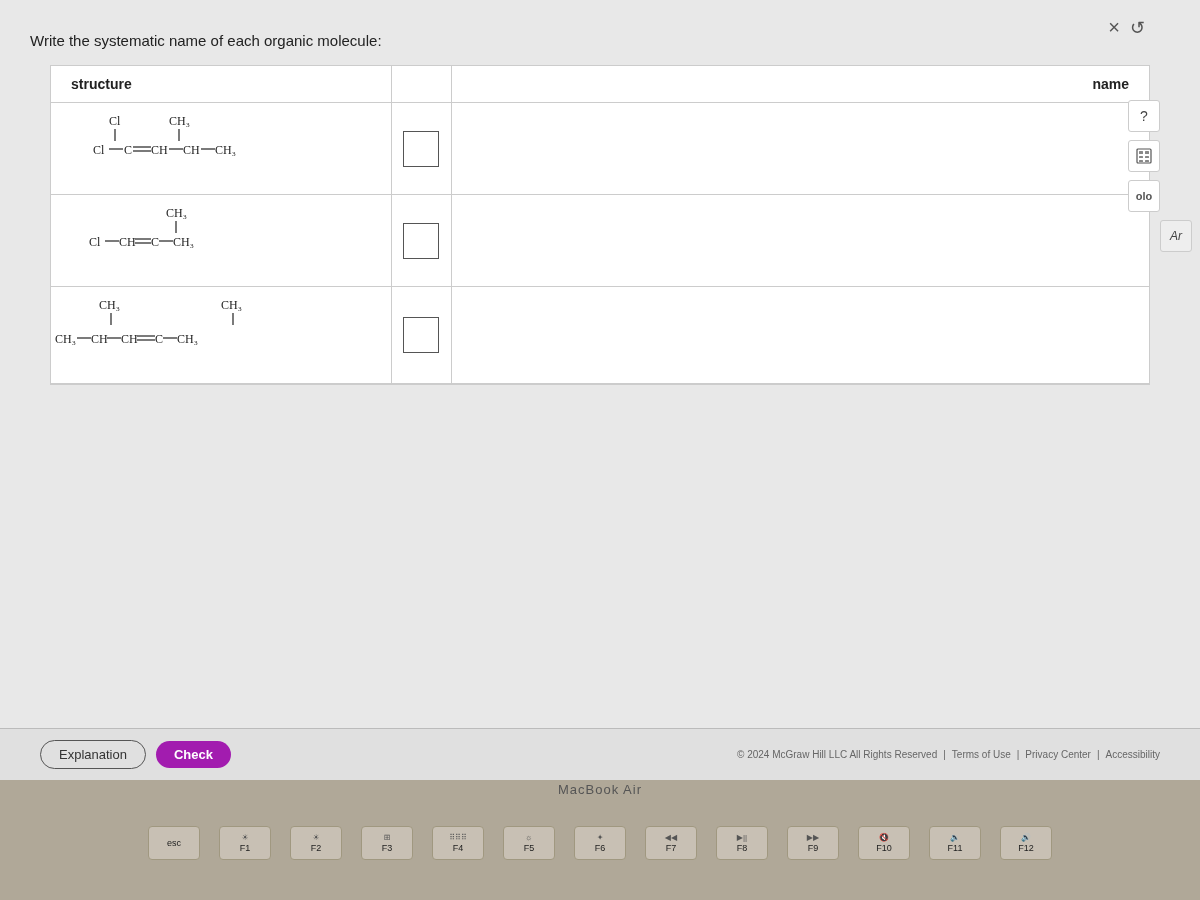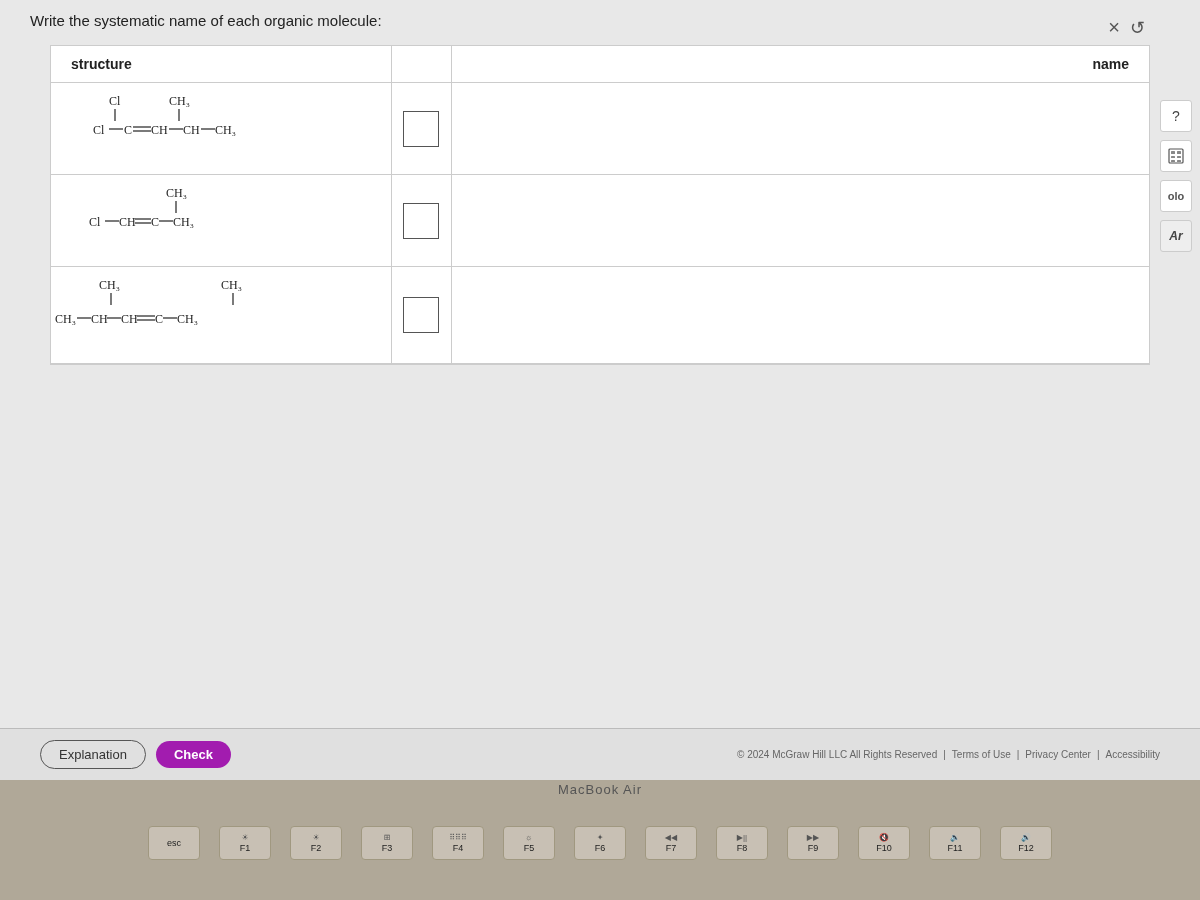--- a/index.html
+++ b/index.html
@@ -15,21 +15,21 @@
       width: 1200px;
       height: 780px;
       background: #d8d8d8;
       position: relative;
     }
 
     .content-area {
       background: #e8e8e8;
       width: 100%;
       height: 100%;
-      padding: 12px 30px;
+      padding: 32px 30px;
       position: relative;
     }
 
     .page-title {
       font-size: 15px;
       font-weight: 500;
       color: #222;
       margin-bottom: 16px;
     }
 
@@ -265,21 +265,21 @@
           <rect x="2" y="2" width="14" height="14" rx="1" fill="none" stroke="#555" stroke-width="1.2"></rect>
           <rect x="4" y="4" width="4" height="3" rx="0.5" fill="#888"></rect>
           <rect x="10" y="4" width="4" height="3" rx="0.5" fill="#888"></rect>
           <rect x="4" y="9" width="4" height="2" rx="0.5" fill="#888"></rect>
           <rect x="10" y="9" width="4" height="2" rx="0.5" fill="#888"></rect>
           <rect x="4" y="13" width="4" height="2" rx="0.5" fill="#888"></rect>
           <rect x="10" y="13" width="4" height="2" rx="0.5" fill="#888"></rect>
         </svg>
       </div>
       <div class="r-icon" style="font-size:11px; color:#555; font-weight:bold;">olo</div>
-      <div class="r-icon" style="font-size:12px; font-style:italic; font-weight:bold; background:#eee;">Ar</div>
+      <div class="r-icon" style="font-size:12px; font-style:italic; font-weight:normal; background:#eee;margin-left:32px;">Ar</div>
     </div>
 
     <div class="main-panel">
       <table class="chem-table">
 
         <tbody>
             <tr class="header-row">
           <td class="header-structure">structure</td>
           <td style="border-right:1px solid #ccc; width:60px;"></td>
           <td class="header-name">name</td>

